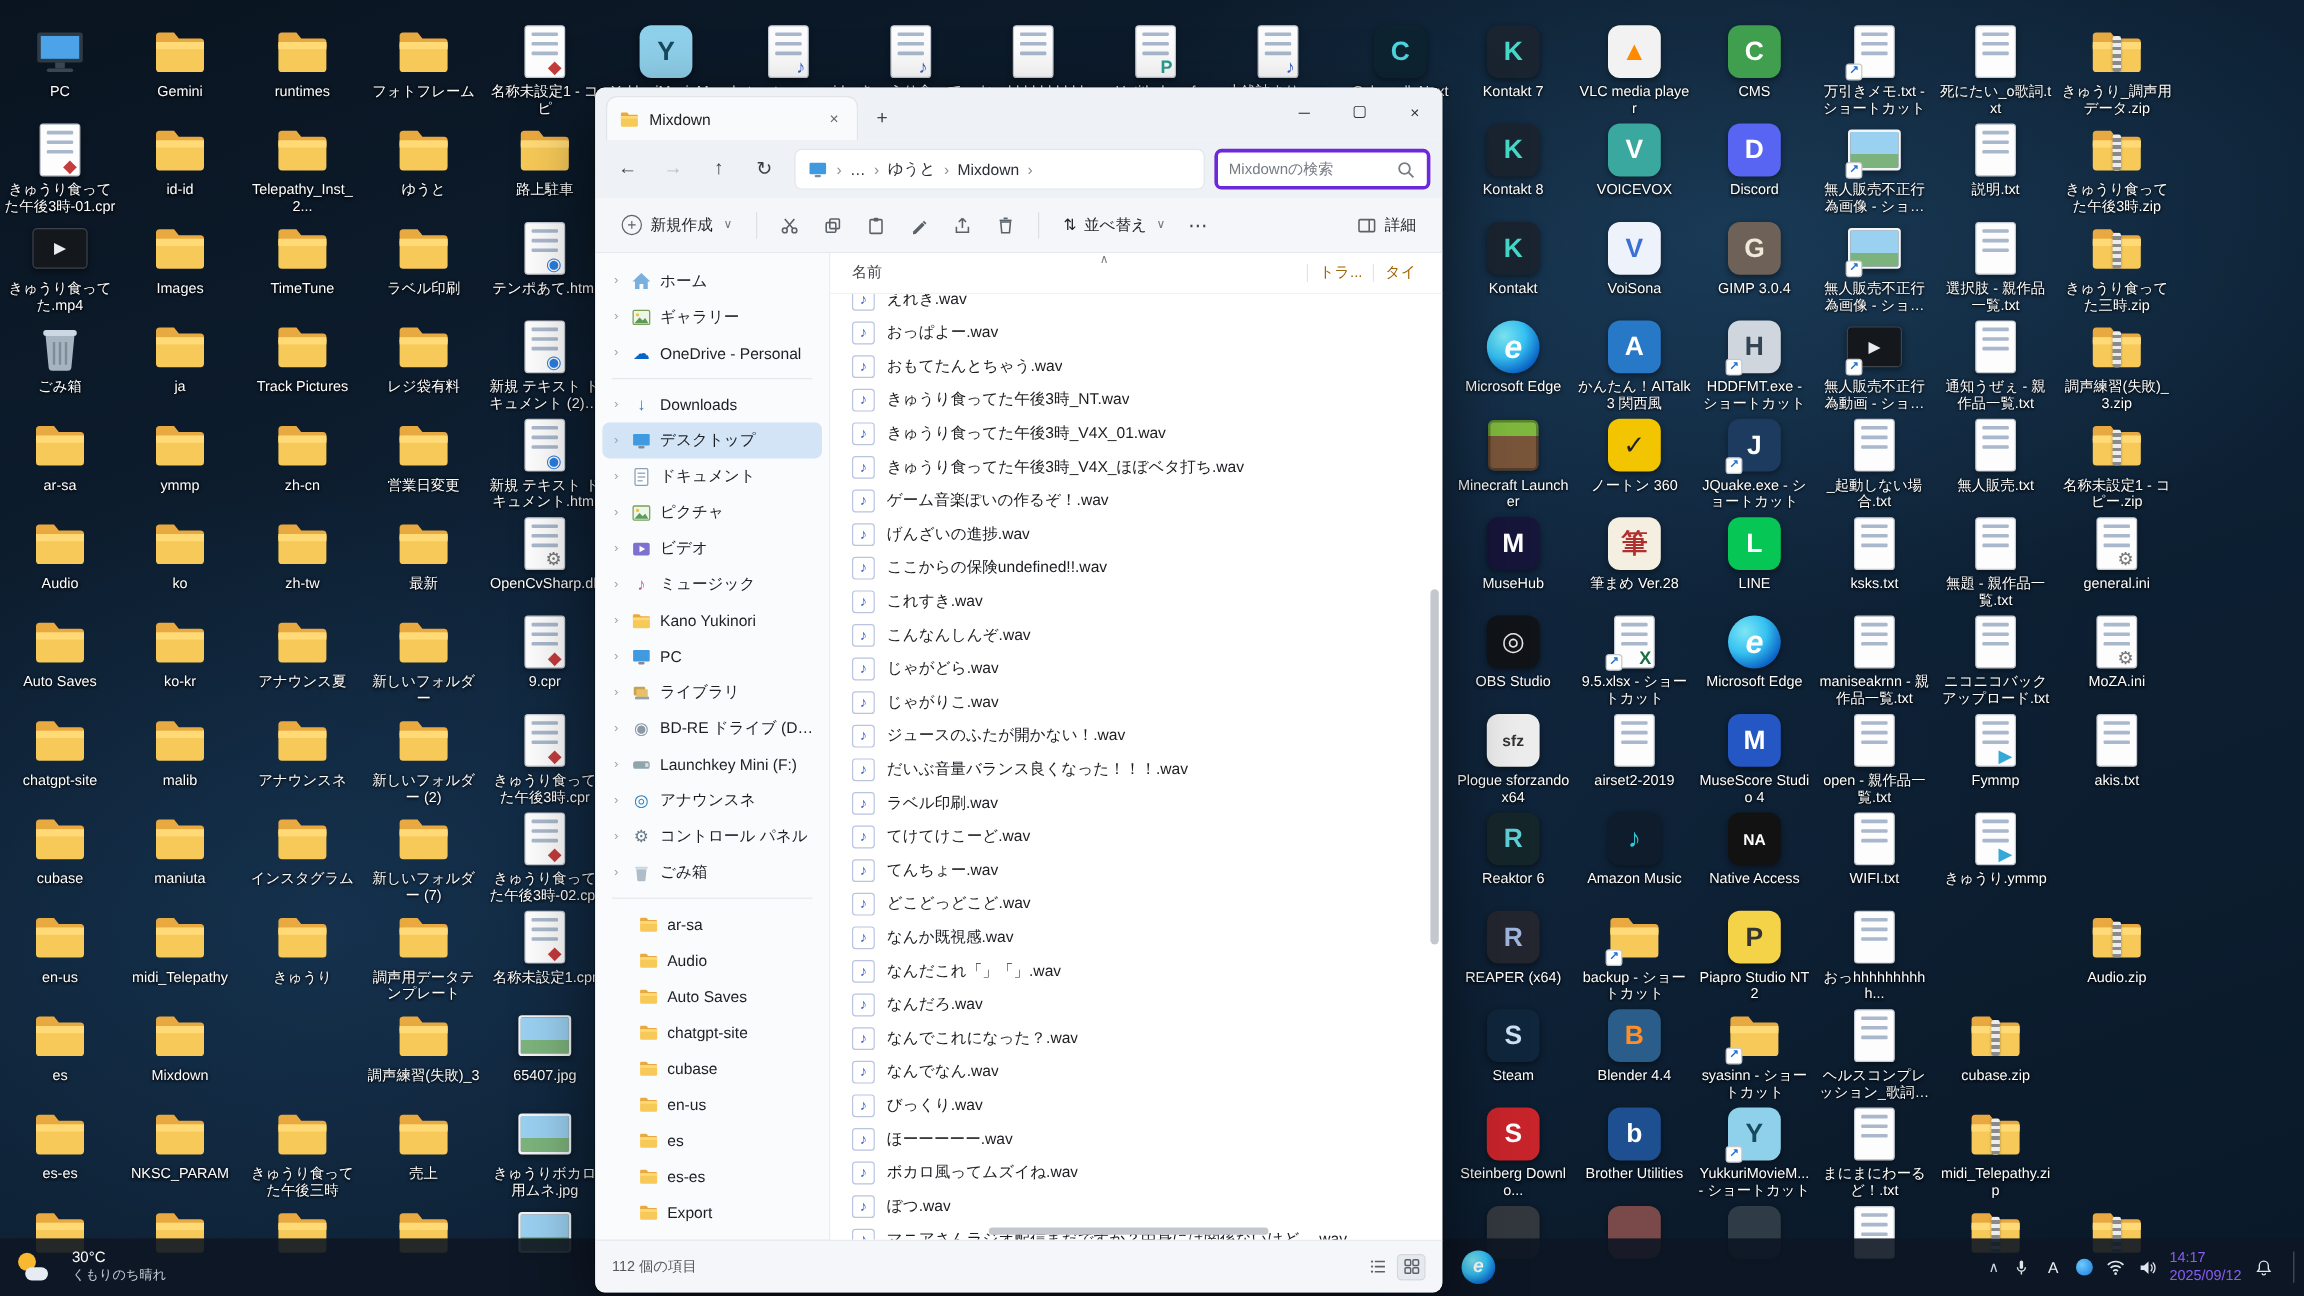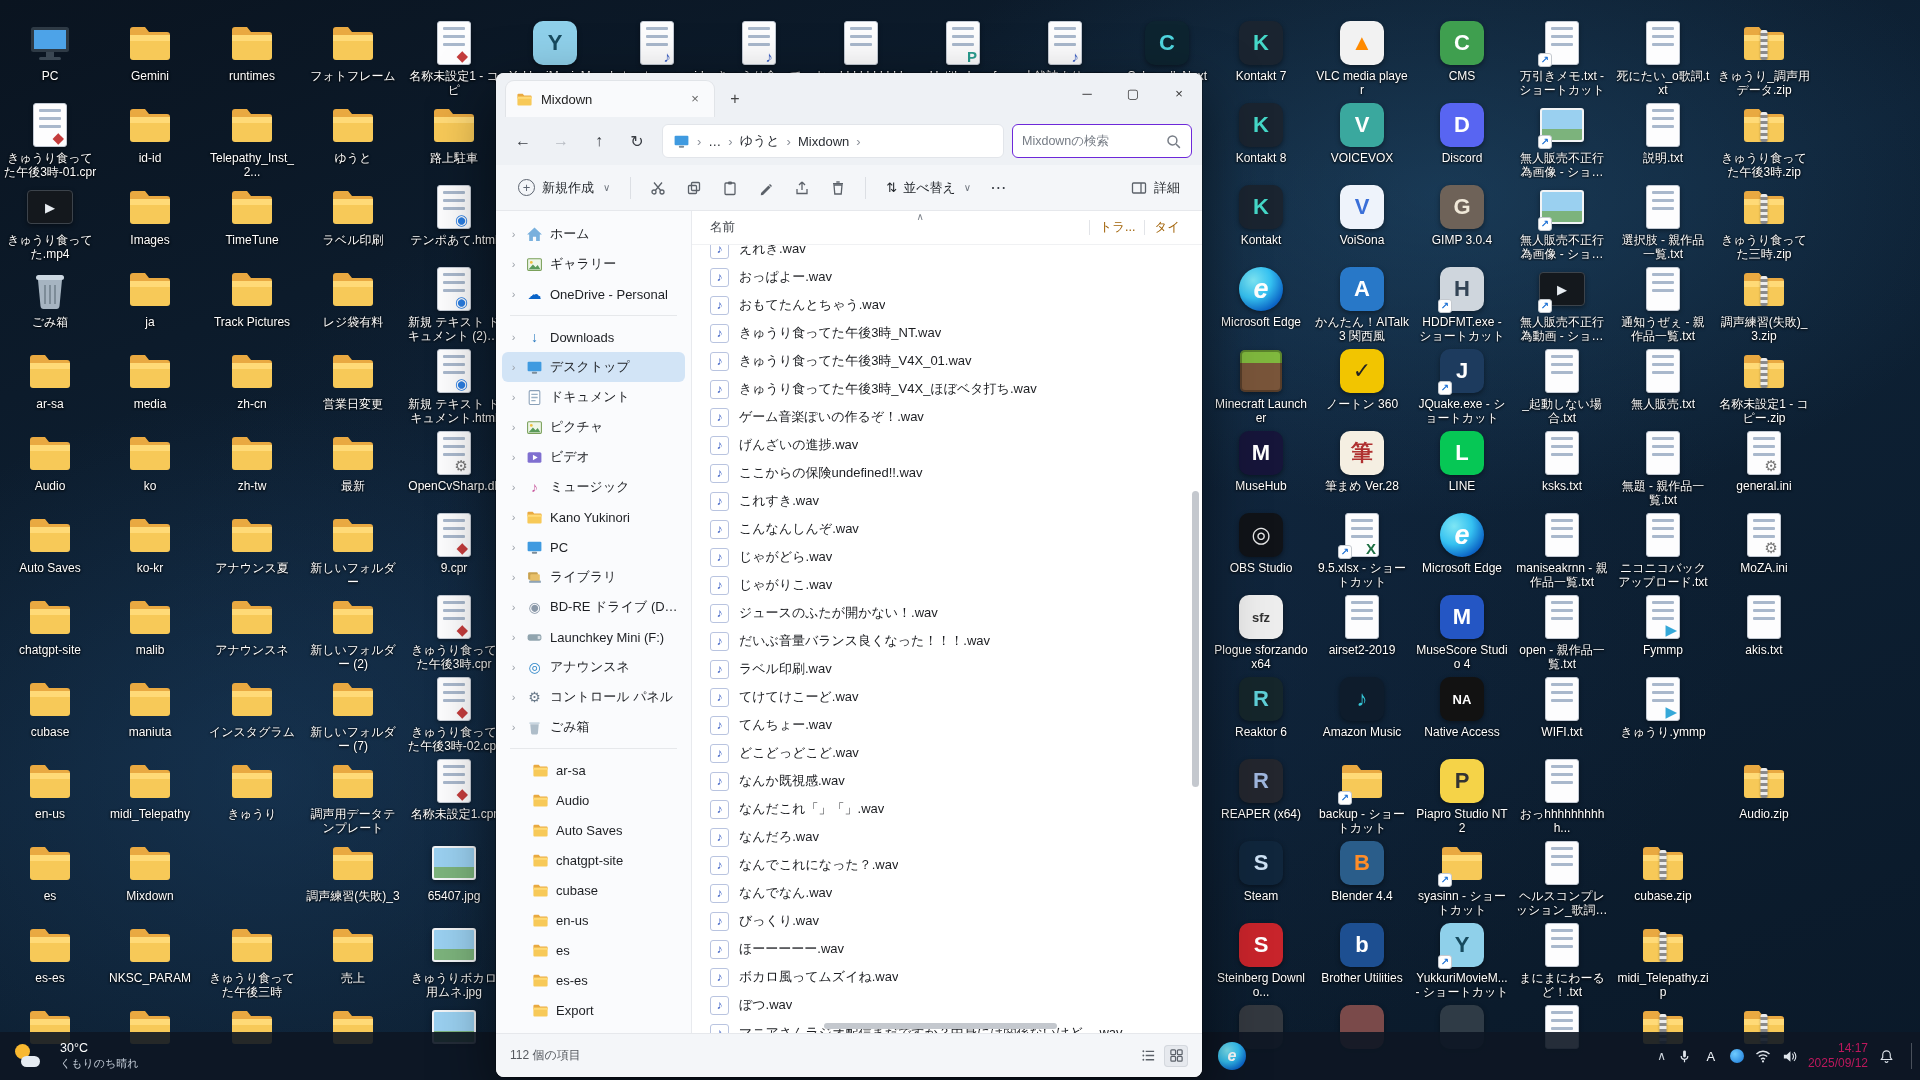--- a/index.html
+++ b/index.html
@@ -64,21 +64,21 @@
   .tab .ttl{flex:1;overflow:hidden;white-space:nowrap}
   .tclose{color:#666;font-size:13px;width:18px;height:18px;text-align:center;line-height:18px;border-radius:4px}
   .newtab{width:30px;height:30px;margin:0 0 3px 6px;display:flex;align-items:center;justify-content:center;color:#444;font-size:16px;border-radius:6px}
   .wbtns{margin-left:auto;display:flex;align-self:flex-start}
   .wb{width:46px;height:40px;display:flex;align-items:center;justify-content:center;color:#333;font-size:13px}
   .addr{height:48px;display:flex;align-items:center;padding:0 10px;gap:4px;background:#eef1f5;flex:none}
   .navb{width:34px;height:34px;display:flex;align-items:center;justify-content:center;font-size:16px;color:#3b3f45;border-radius:6px}
   .navb.dis{color:#b7bbc2}
   .abox{flex:1;height:34px;background:#fff;border:1px solid #e2e5ea;border-radius:6px;display:flex;align-items:center;padding:0 10px;gap:7px;font-size:13px;color:#2b2f35;margin:0 4px}
   .crumbsep{color:#8b9099;font-size:13px}
-  .sbox{width:180px;height:34px;background:#fff;border:1px solid #6d28d9;border-radius:6px;display:flex;align-items:center;padding:0 9px;font-size:12.5px;color:#767c85;gap:6px}
+  .sbox{width:180px;height:34px;background:#fff;border:3px solid #6d28d9;border-radius:6px;display:flex;align-items:center;padding:0 9px;font-size:12.5px;color:#767c85;gap:6px}
   .sbox .sgrow{flex:1;overflow:hidden;white-space:nowrap}
   .tbar{height:46px;display:flex;align-items:center;gap:2px;padding:0 12px;background:#f4f6f9;border-bottom:1px solid #e6e8ec;flex:none}
   .tnew{display:flex;align-items:center;gap:7px;font-size:13px;color:#1f2328;padding:6px 10px;border-radius:6px}
   .pluscirc{display:inline-flex;width:17px;height:17px;border:1.5px solid #5c6470;border-radius:50%;align-items:center;justify-content:center;color:#5c6470;font-size:13px;line-height:1}
   .ddv{color:#70767f;font-size:10px;margin-left:2px}
   .tdiv{width:1px;height:22px;background:#dcdfe4;margin:0 8px}
   .tico{width:34px;height:34px;display:flex;align-items:center;justify-content:center;border-radius:6px;color:#5b6169}
   .tsort{display:flex;align-items:center;gap:6px;font-size:13px;color:#1f2328;padding:6px 10px;border-radius:6px}
   .tdots{width:30px;height:30px;display:flex;align-items:center;justify-content:center;color:#3c4148;font-size:16px;border-radius:6px}
   .tdetails{margin-left:auto;display:flex;align-items:center;gap:7px;font-size:13px;color:#1f2328;padding:6px 10px;border-radius:6px}
@@ -122,21 +122,21 @@
   .wtemp{font-size:12.5px;color:#fff}
   .wdesc{font-size:11px;color:#c2cbd6}
   .tedge{position:absolute;left:1218px;top:10px;width:28px;height:28px;border-radius:50%;
     background:radial-gradient(circle at 32% 30%,#7ee6f4,#35c1f1 42%,#0b63c5 76%,#0a3f8f);
     color:#fff;display:flex;align-items:center;justify-content:center;font-size:16px;font-weight:bold;font-style:italic}
   .tray{margin-left:auto;display:flex;align-items:center;gap:11px;padding-right:8px;color:#dfe5ec;height:100%}
   .trico{display:flex;align-items:center;justify-content:center;color:#dfe5ec}
   .chevup{font-size:12px;color:#cfd6de}
   .ime{font-size:13px;color:#eef2f7;width:16px;text-align:center}
   .bdot{width:14px;height:14px;border-radius:50%;background:radial-gradient(circle at 35% 35%,#6ecbff,#1a78d8)}
-  .clock{text-align:right;font-size:12px;line-height:15px;color:#be185d}
+  .clock{text-align:left;font-size:12px;line-height:15px;color:#8b5cf6}
   .sliver{width:1px;height:26px;background:rgba(255,255,255,.25);margin-left:6px}
 </style>
 </head>
 <body>
 
 <svg class="defs" aria-hidden="true">
   <defs>
     <symbol id="sym-folder" viewBox="0 0 48 48">
       <path d="M4 11 q0-3 3-3 h12 l4 5 h18 q3 0 3 3 v4 H4 z" fill="#e9a941"></path>
       <rect x="4" y="16" width="40" height="25" rx="3" fill="#f7c958"></rect>
@@ -330,21 +330,21 @@
             </svg>
           </span>
           <span class="dlbl">ja</span>
         </div>
         <div class="dicon">
           <span class="ic">
             <svg class="i48">
               <use href="#sym-folder"></use>
             </svg>
           </span>
-          <span class="dlbl">media</span>
+          <span class="dlbl">ymmp</span>
         </div>
         <div class="dicon">
           <span class="ic">
             <svg class="i48">
               <use href="#sym-folder"></use>
             </svg>
           </span>
           <span class="dlbl">ko</span>
         </div>
         <div class="dicon">

